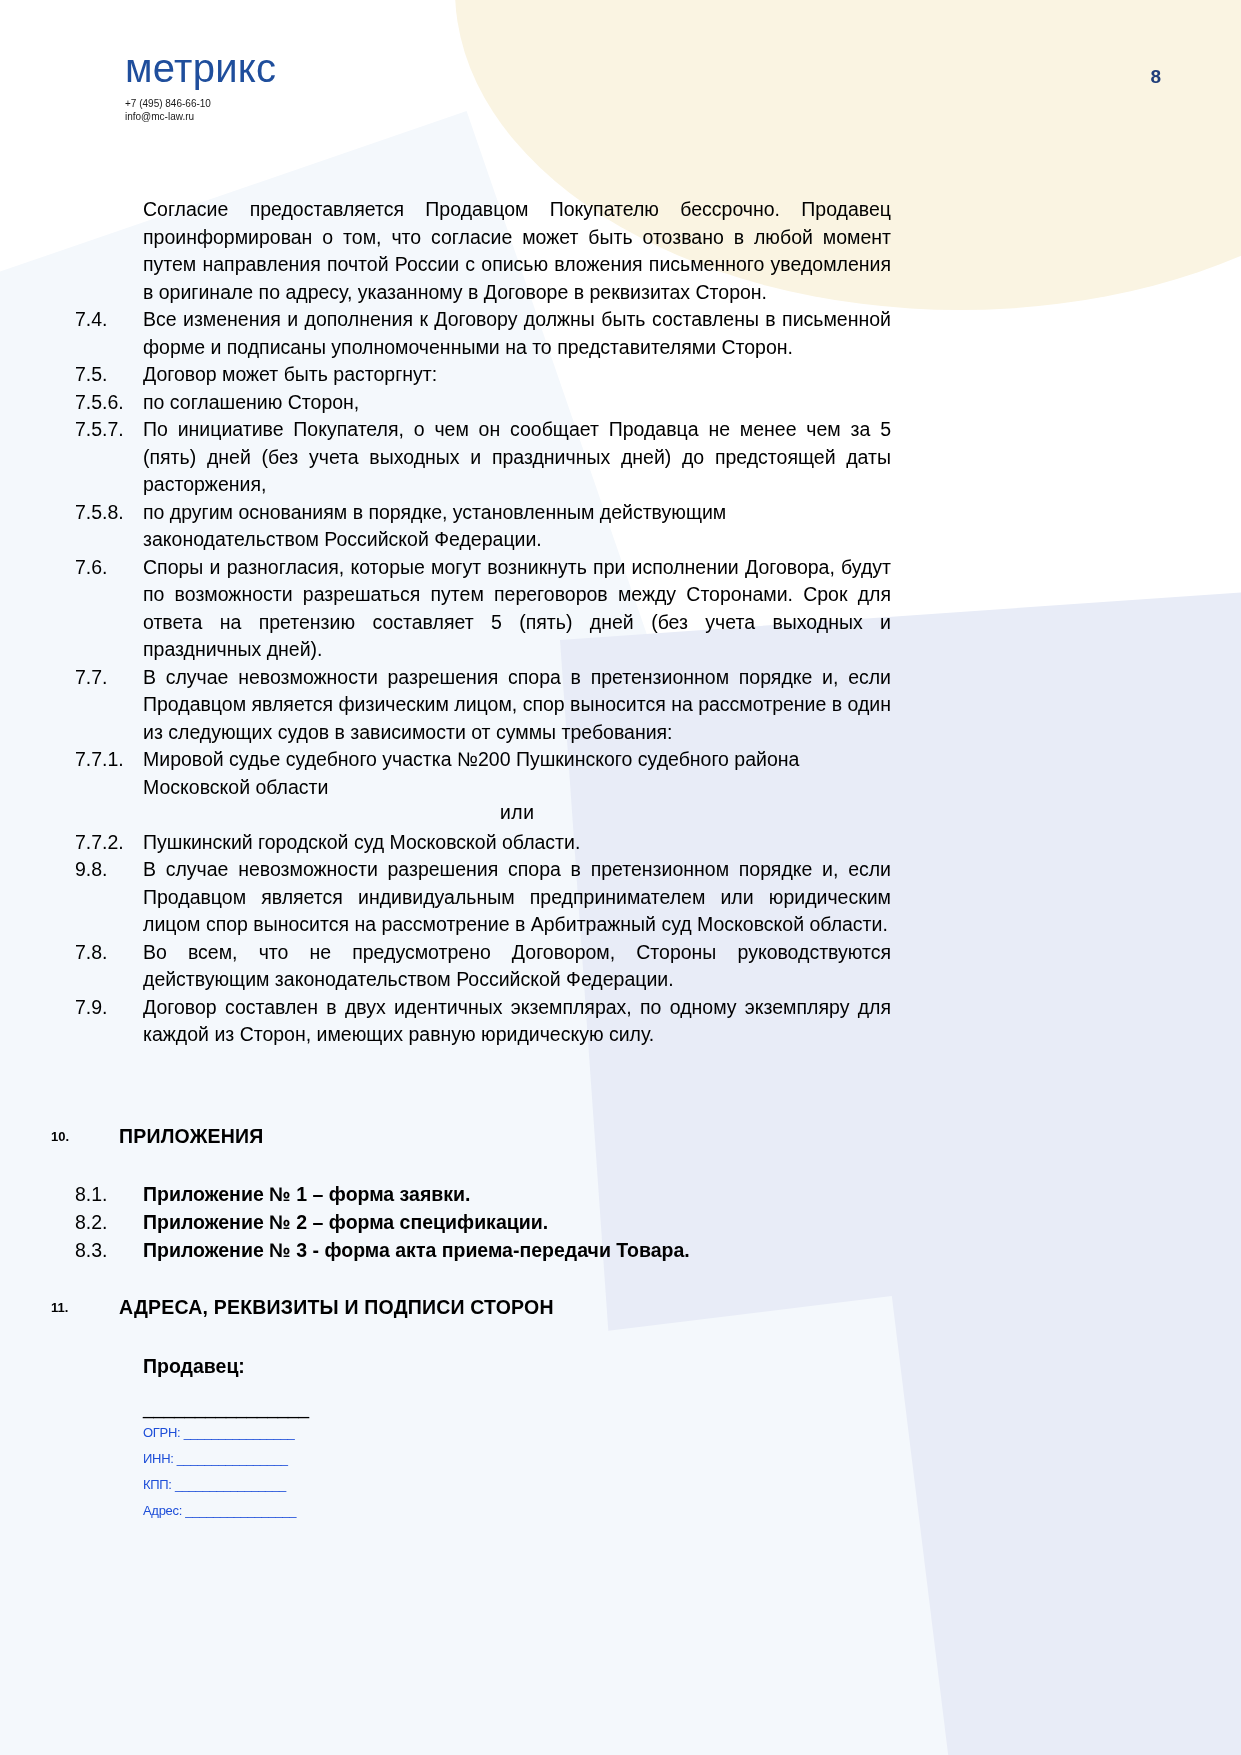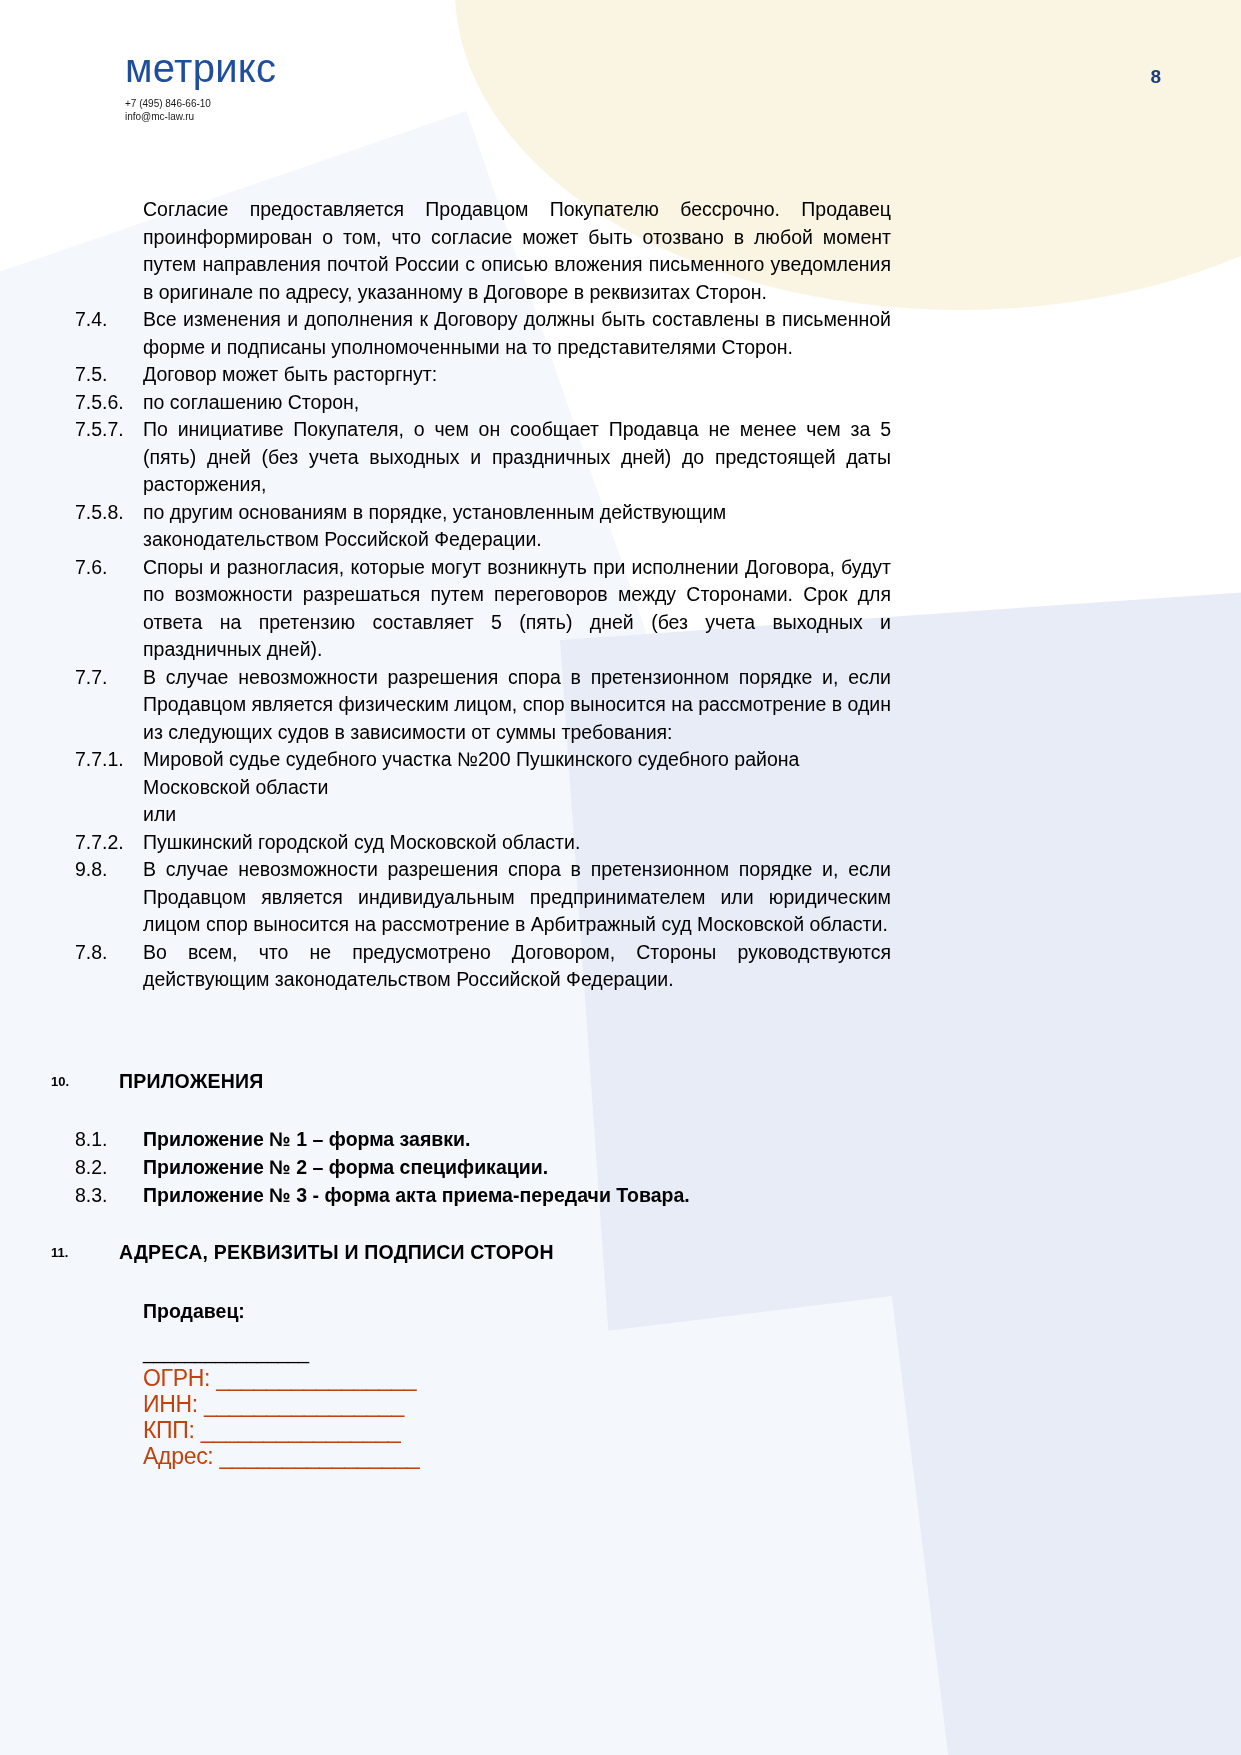--- a/index.html
+++ b/index.html
@@ -136,21 +136,22 @@
     line-height: 27.5px;
     color: #000;
     text-align: justify;
     text-justify: inter-word;
     hyphens: none;
   }
   .clause-body.nojust {
     text-align: left;
   }
   .clause-body.standalone-line {
-    text-align: left;
+    text-align: center;
+    font-family: Liberation Mono, monospace;
   }
 
   
   .section-head {
     display: flex;
     align-items: flex-start;
   }
   .section-head .sh-num {
     width: 68px;
     flex: 0 0 68px;
@@ -202,22 +203,22 @@
     line-height: 28px;
   }
   .req-blank-line {
     font-size: 19.5px;
     color: #000;
     line-height: 26px;
     letter-spacing: -0.5px;
     margin-top: 14px;
   }
   .req-field {
-    font-size: 23px;
-    color: #c2410c;
+    font-size: 13px;
+    color: #1d4ed8;
     line-height: 26px;
     letter-spacing: -0.3px;
   }
 </style>
 </head>
 <body>
 
 <div class="deco-layer">
   <div class="deco-blue-left"></div>
   <div class="deco-blue-right"></div>
@@ -285,20 +286,24 @@
       <div class="clause-body nojust">Пушкинский городской суд Московской области.</div>
     </div>
     <div class="clause">
       <div class="clause-num">9.8.</div>
       <div class="clause-body">В случае невозможности разрешения спора в претензионном порядке и, если Продавцом является индивидуальным предпринимателем или юридическим лицом спор выносится на рассмотрение в Арбитражный суд Московской области.</div>
     </div>
     <div class="clause">
       <div class="clause-num">7.8.</div>
       <div class="clause-body">Во всем, что не предусмотрено Договором, Стороны руководствуются действующим законодательством Российской Федерации.</div>
     </div>
+    <div class="clause">
+      <div class="clause-num">7.9.</div>
+      <div class="clause-body">Договор составлен в двух идентичных экземплярах, по одному экземпляру для каждой из Сторон, имеющих равную юридическую силу.</div>
+    </div>
 
     <div class="spacer-lg"></div>
 
     <div class="section-head">
       <div class="sh-num">10.</div>
       <div class="sh-title">ПРИЛОЖЕНИЯ</div>
     </div>
 
     <div class="spacer-md"></div>
 

